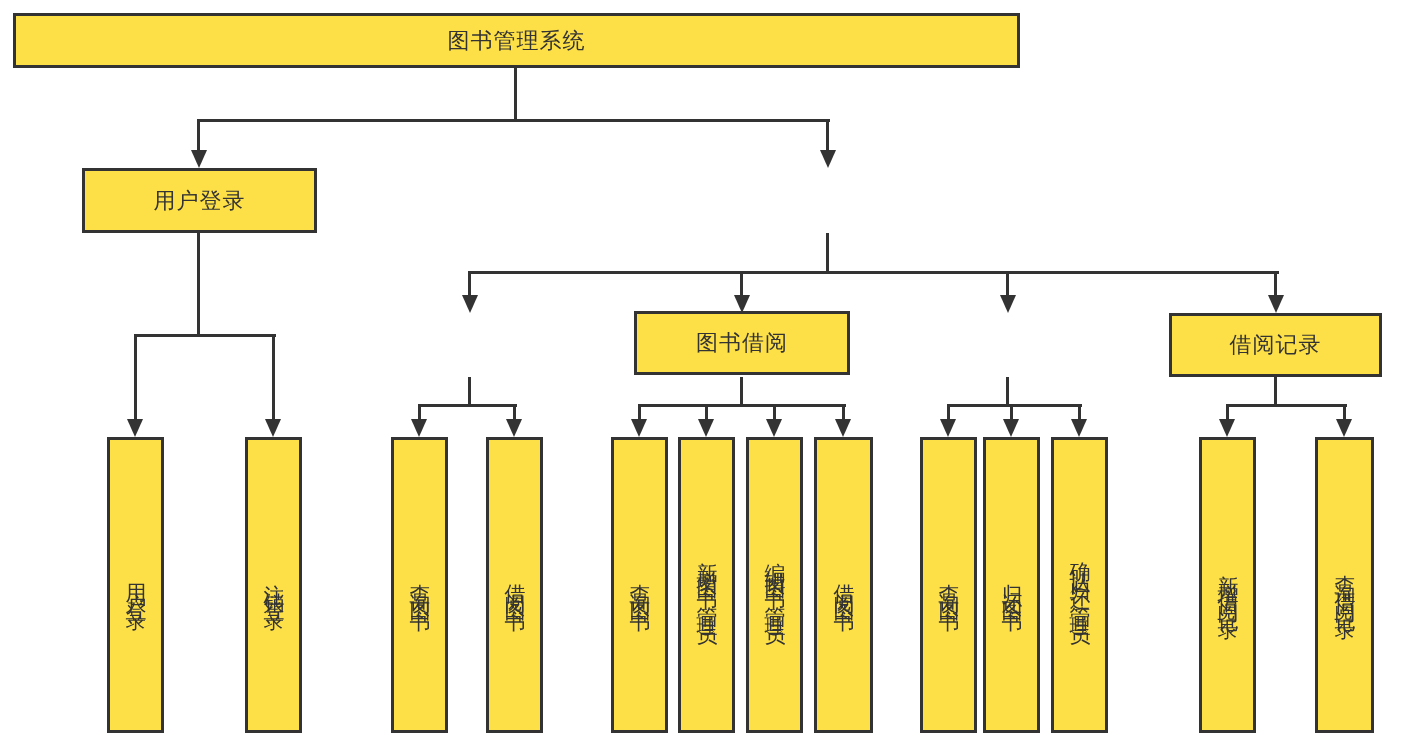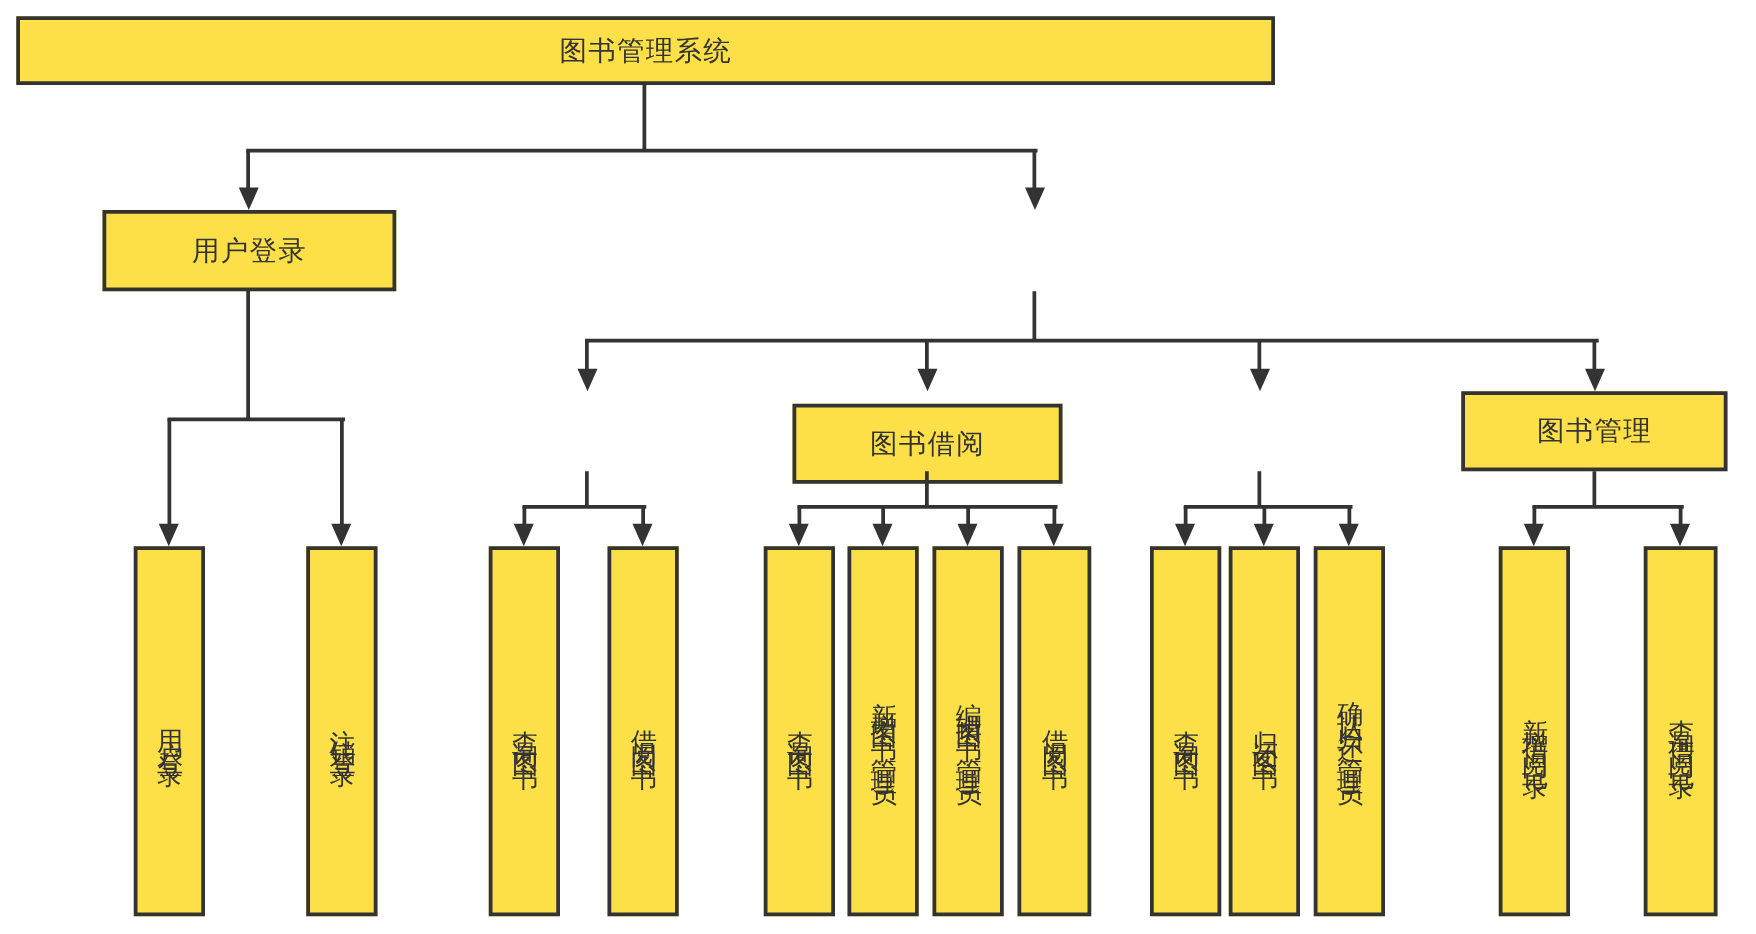--- a/index.html
+++ b/index.html
@@ -53,22 +53,22 @@
 </style>
 </head>
 <body>
 
 <div id="stage">
 
   <div class="box h" style="left:13px;top:13px;width:1007px;height:55px">图书管理系统</div>
 
   <div class="box h" style="left:82px;top:168px;width:235px;height:65px">用户登录</div>
 
-  <div class="box h" style="left:634px;top:323px;width:216px;height:64px">图书借阅</div>
-  <div class="box h" style="left:1169px;top:313px;width:213px;height:64px">图书管理</div>
+  <div class="box h" style="left:634px;top:311px;width:216px;height:64px">图书借阅</div>
+  <div class="box h" style="left:1169px;top:313px;width:213px;height:64px">借阅记录</div>
 
   <div class="box v" style="left:107px;top:437px;width:57px;height:296px">用户登录</div>
   <div class="box v" style="left:245px;top:437px;width:57px;height:296px">注销登录</div>
 
   <div class="box v" style="left:391px;top:437px;width:57px;height:296px">查询图书</div>
   <div class="box v" style="left:486px;top:437px;width:57px;height:296px">借阅图书</div>
 
   <div class="box v" style="left:611px;top:437px;width:57px;height:296px">查询图书</div>
   <div class="box v" style="left:678px;top:437px;width:57px;height:296px">新增图书（管理员）</div>
   <div class="box v" style="left:746px;top:437px;width:57px;height:296px">编辑图书（管理员）</div>

